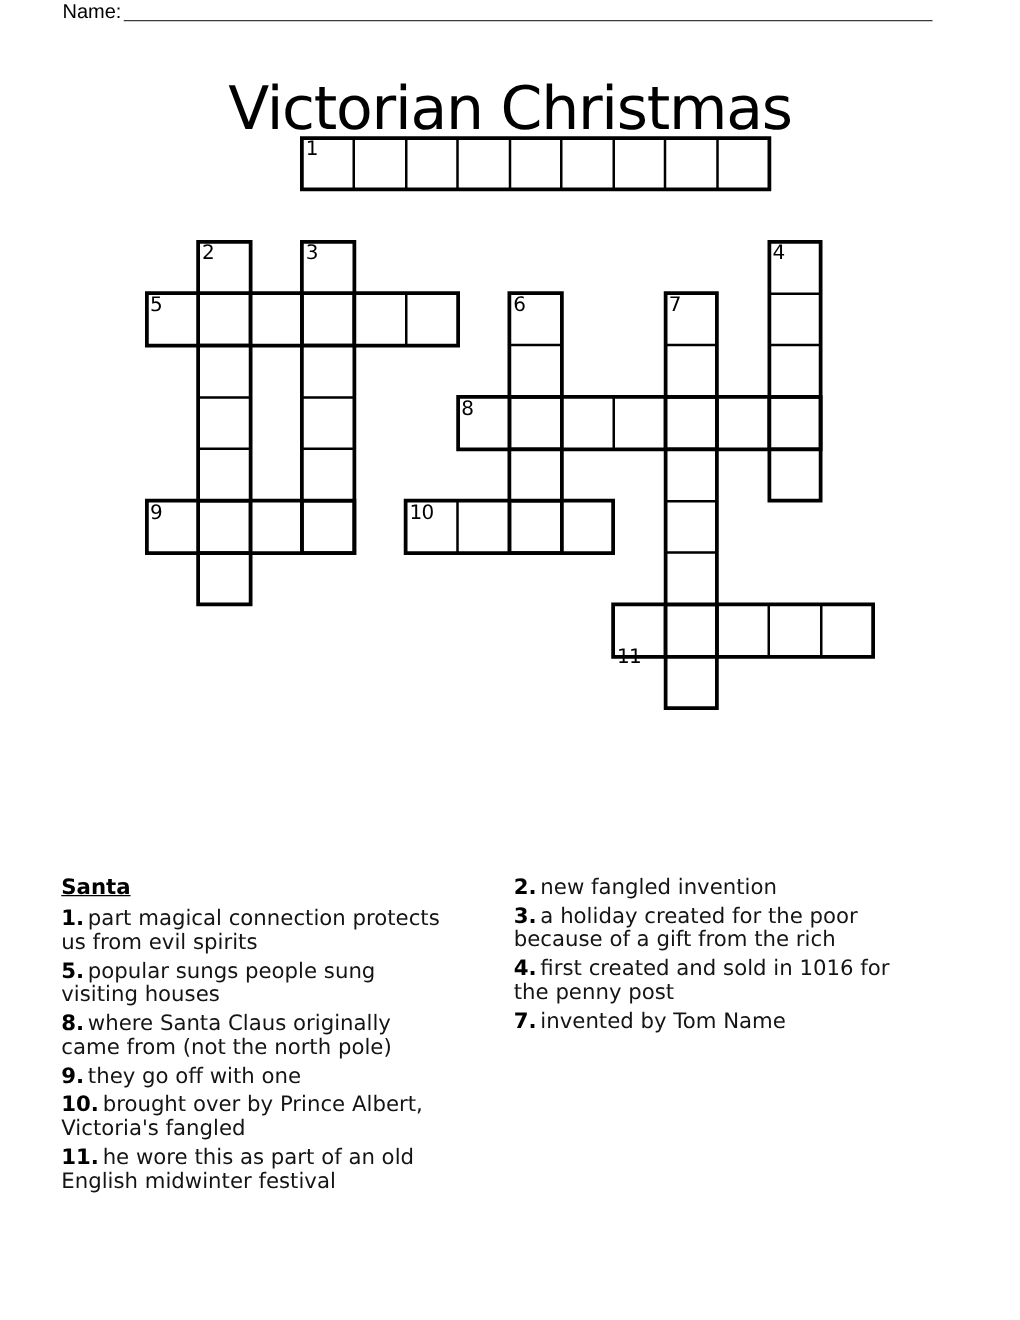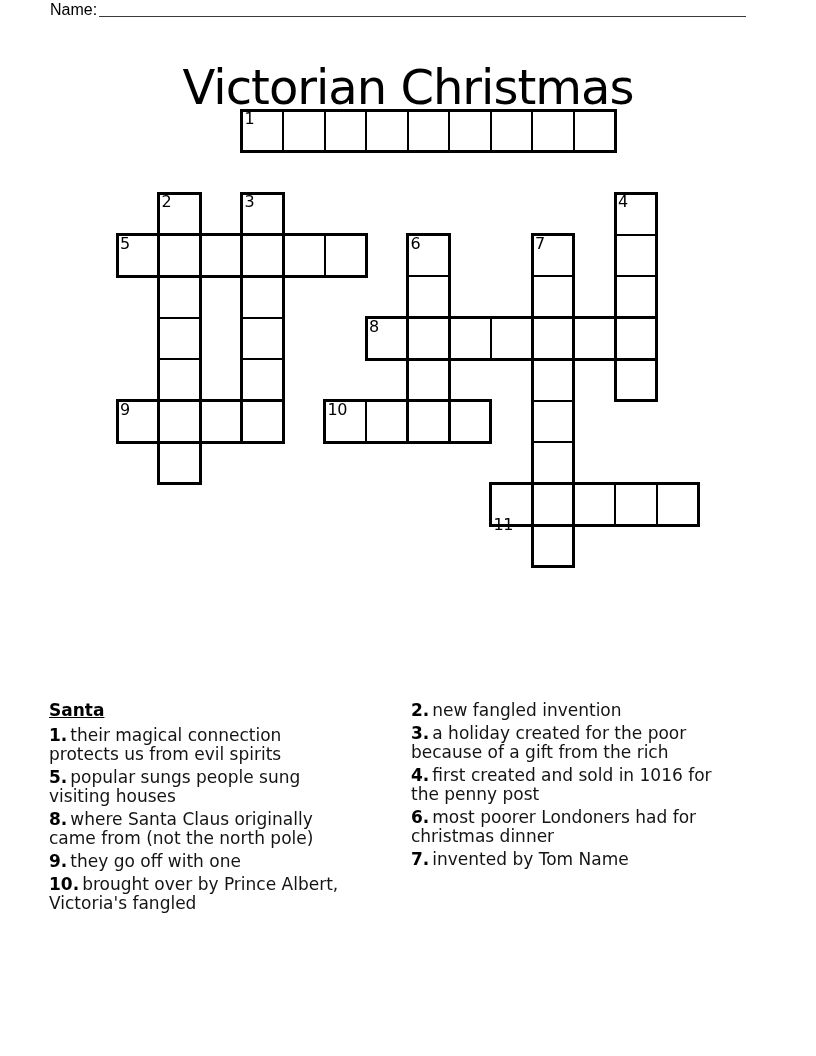--- a/index.html
+++ b/index.html
@@ -202,28 +202,28 @@
       <div class="grid-cell" style="left: 532px; top: 359px; width: 41.5px; height: 41.5px;"></div>
       <div class="grid-cell" style="left: 532px; top: 400.5px; width: 41.5px; height: 41.5px;"></div>
       <div class="grid-cell" style="left: 532px; top: 442px; width: 41.5px; height: 41.5px;"></div>
       <div class="grid-cell" style="left: 532px; top: 483.5px; width: 41.5px; height: 41.5px;"></div>
       <div class="grid-cell" style="left: 532px; top: 525px; width: 41.5px; height: 41.5px;"></div>
       <div class="cellnum" style="left: 535px; top: 235.5px;">7</div>
     </div>
 
   <section class="clue-col across-col">
     <h2 class="clue-head">Santa</h2>
-    <p class="clue"><span class="cnum">1.</span><span class="ctext">their magical connection protects us from evil spirits</span></p>
+    <p class="clue"><span class="cnum">1.</span><span class="ctext">part magical connection protects us from evil spirits</span></p>
     <p class="clue"><span class="cnum">5.</span><span class="ctext">popular sungs people sung visiting houses</span></p>
     <p class="clue"><span class="cnum">8.</span><span class="ctext">where Santa Claus originally came from (not the north pole)</span></p>
     <p class="clue"><span class="cnum">9.</span><span class="ctext">they go off with one</span></p>
     <p class="clue"><span class="cnum">10.</span><span class="ctext">brought over by Prince Albert, Victoria's fangled</span></p>
+    <p class="clue"><span class="cnum">11.</span><span class="ctext">he wore this as part of an old English midwinter festival</span></p>
   </section>
 
   <section class="clue-col down-col">
     <p class="clue"><span class="cnum">2.</span><span class="ctext">new fangled invention</span></p>
     <p class="clue"><span class="cnum">3.</span><span class="ctext">a holiday created for the poor because of a gift from the rich</span></p>
     <p class="clue"><span class="cnum">4.</span><span class="ctext">first created and sold in 1016 for the penny post</span></p>
-    <p class="clue"><span class="cnum">6.</span><span class="ctext">most poorer Londoners had for christmas dinner</span></p>
     <p class="clue"><span class="cnum">7.</span><span class="ctext">invented by Tom Name</span></p>
   </section>
 
 </div>
 
 </body></html>

